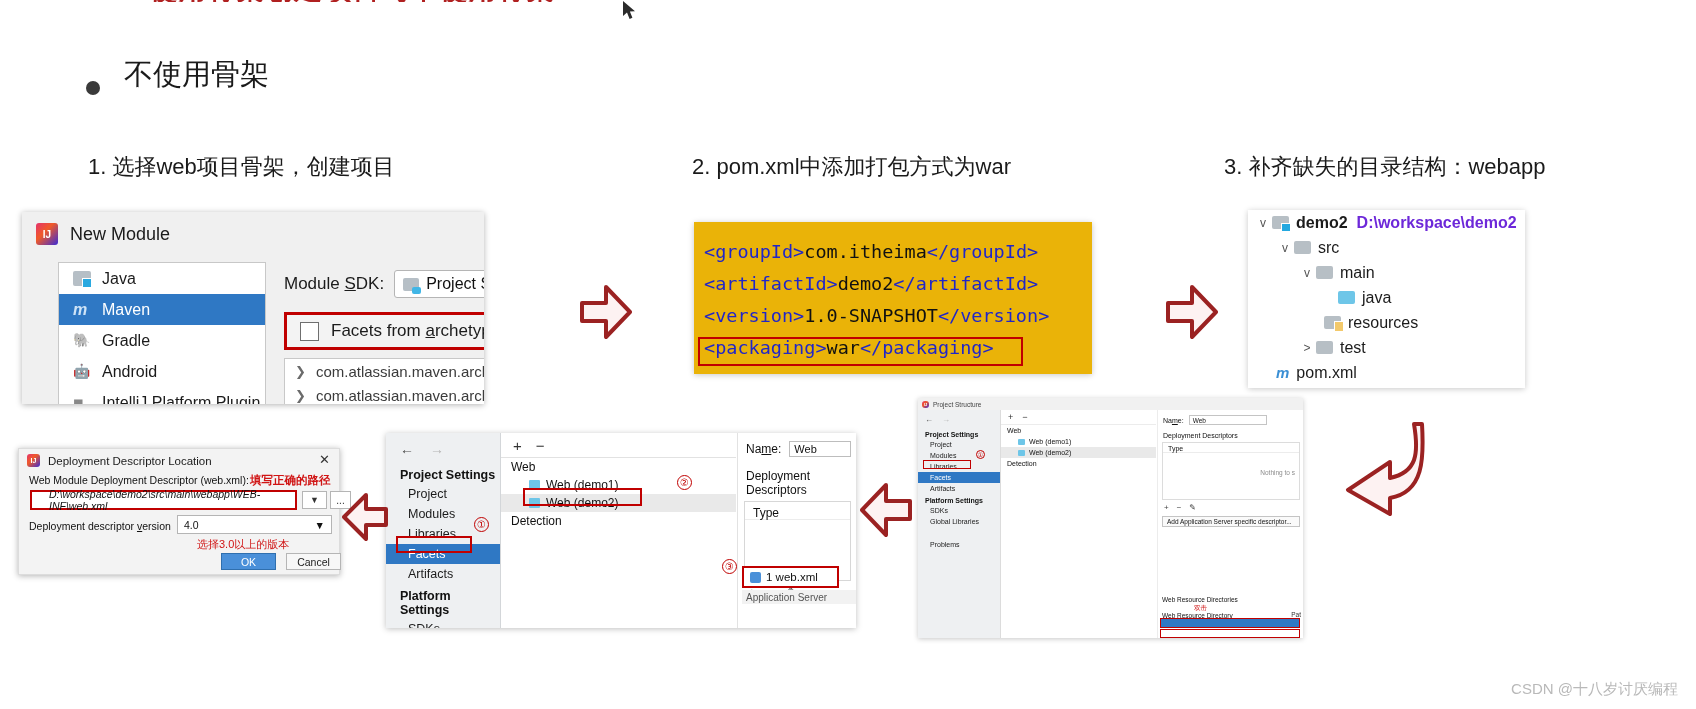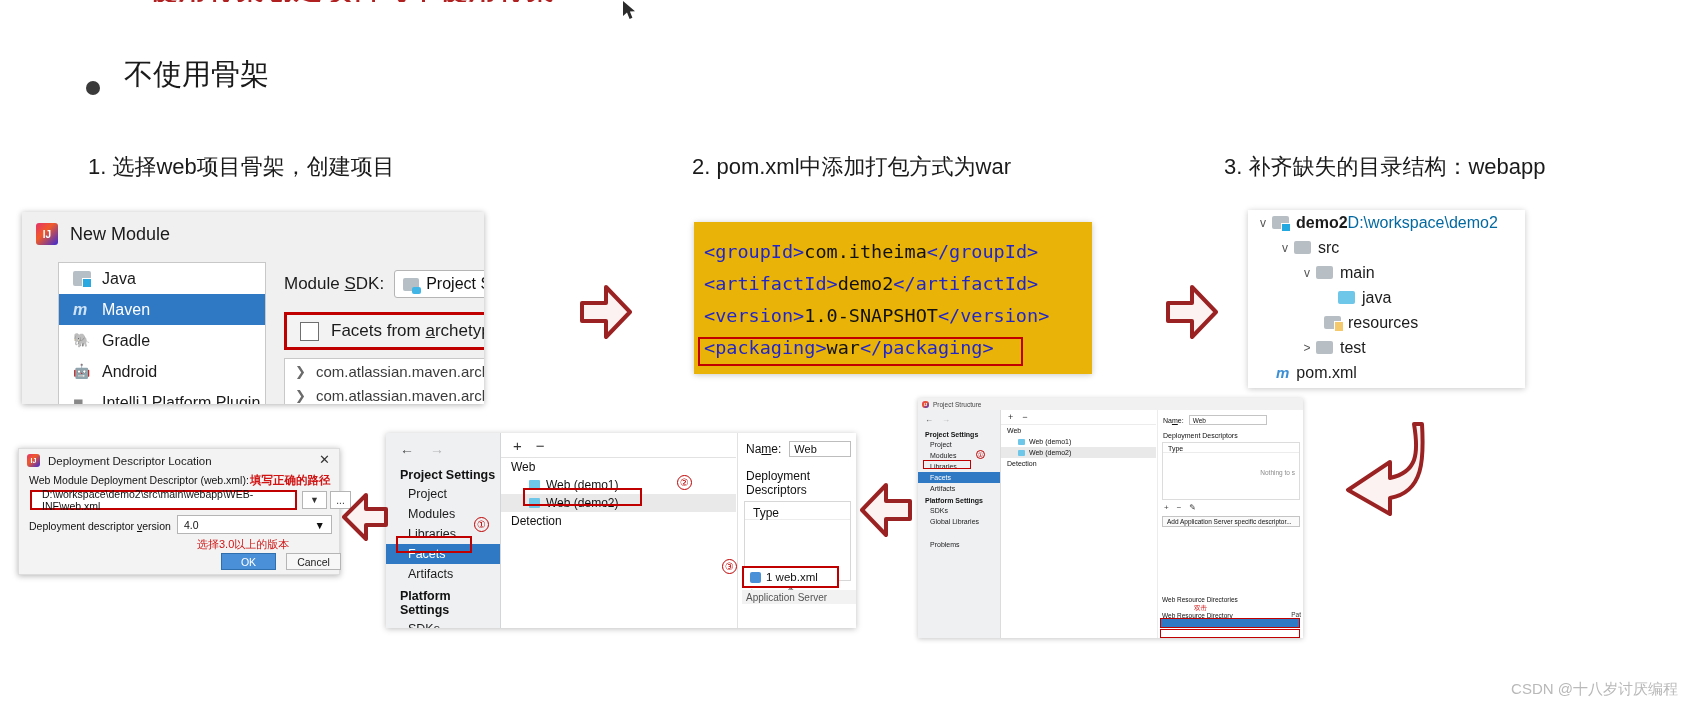--- a/index.html
+++ b/index.html
@@ -86,34 +86,34 @@
   #tree-card{left:1248px;top:210px;width:277px;height:178px;background:#fff;
              box-shadow:0 1px 6px rgba(0,0,0,.22);}
   .tr{display:flex;align-items:center;height:25px;font-size:16px;color:#1b1b1b;white-space:nowrap;}
   .tw{width:18px;text-align:center;color:#555;font-size:12px;flex:none;}
   .fld{width:17px;height:13px;background:#b7bfc5;border-radius:2px;margin-right:7px;flex:none;position:relative;}
   .fld.blue{background:#6ec6e8;}
   .fld.mod:after{content:"";position:absolute;right:-2px;bottom:-3px;width:8px;height:7px;background:#23a8e0;border:1px solid #fff;}
   .fld.res:after{content:"";position:absolute;right:-3px;bottom:-3px;width:8px;height:9px;background:#f3c96b;border:1px solid #fff;}
   .mvn-ico{color:#3b8fd4;font-style:italic;font-weight:700;font-size:15px;margin-right:7px;flex:none;}
   .tr b{font-weight:700;}
-  .tpath{color:#0369a1;font-weight:400;}
+  .tpath{color:#6d28d9;margin-left:9px;font-weight:700;}
 
   
   #ddl{left:18px;top:448px;width:322px;height:127px;background:#f3f3f3;
        box-shadow:0 1px 6px rgba(0,0,0,.3);border:1px solid #dcdcdc;box-sizing:border-box;}
   #ddl-title{position:absolute;left:8px;top:5px;display:flex;align-items:center;gap:8px;}
   .ij-logo.sm{width:13px;height:13px;}
   .ij-logo.sm:after{font-size:7px;}
   #ddl-title-text{font-size:11.5px;color:#1b1b1b;}
   #ddl-close{position:absolute;right:9px;top:4px;font-size:13px;color:#333;line-height:13px;}
   #ddl-lbl1{position:absolute;left:10px;top:25px;font-size:10.5px;color:#111;}
   #ddl-note1{position:absolute;left:231px;top:24px;font-size:11.5px;color:#d01414;font-weight:700;white-space:nowrap;}
   #ddl-pathbox{position:absolute;left:11px;top:41px;width:267px;height:20px;border:2px solid #c00000;
-               background:#fff;box-sizing:border-box;display:flex;align-items:center;padding-left:10px;font-size:10.5px;}
+               background:#fff;box-sizing:border-box;display:flex;align-items:center;padding-left:17px;font-size:10.5px;font-style:italic;}
   #ddl-drop{position:absolute;left:283px;top:42px;width:25px;height:18px;border:1px solid #b5b5b5;background:#fff;
             display:flex;align-items:center;justify-content:center;font-size:9px;color:#333;box-sizing:border-box;}
   #ddl-ell{position:absolute;left:311px;top:42px;width:21px;height:18px;border:1px solid #b5b5b5;background:#fff;
            display:flex;align-items:center;justify-content:center;font-size:10px;color:#333;box-sizing:border-box;}
   #ddl-lbl2{position:absolute;left:10px;top:71px;font-size:10.5px;color:#111;}
   #ddl-lbl2 u{text-decoration:underline;}
   #ddl-ver{position:absolute;left:158px;top:66px;width:155px;height:19px;border:1px solid #b5b5b5;background:#fff;
            display:flex;align-items:center;justify-content:space-between;padding:0 6px;font-size:10.5px;box-sizing:border-box;}
   #ddl-note2{position:absolute;left:178px;top:88px;font-size:11px;color:#d01414;white-space:nowrap;}
   #ddl-ok{position:absolute;left:202px;top:104px;width:55px;height:17px;background:#4a90d9;border:1px solid #2f6fae;

